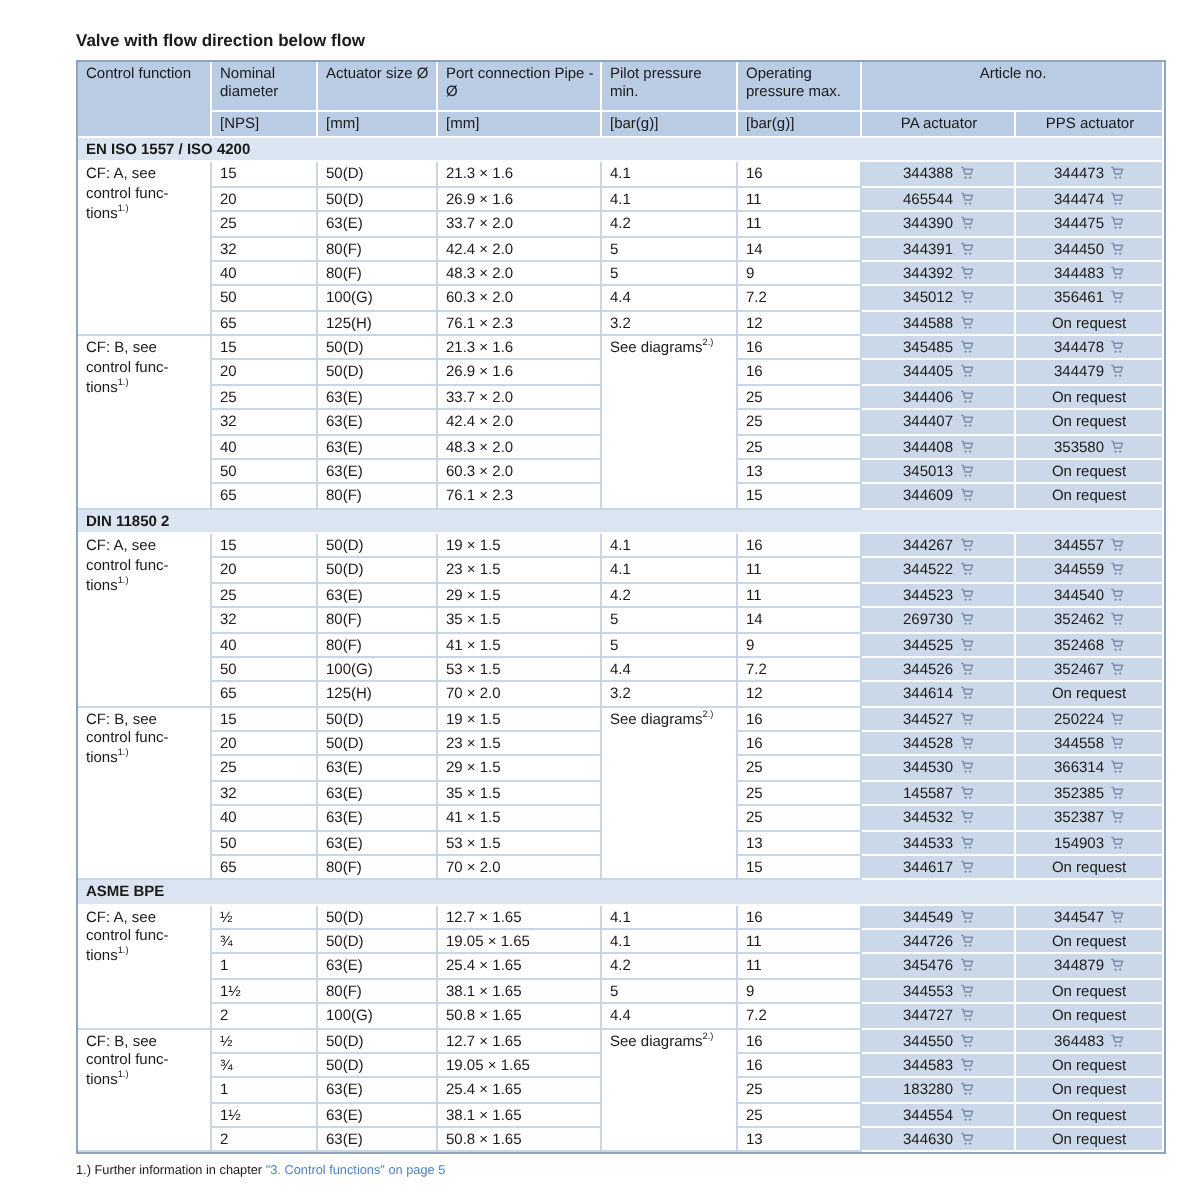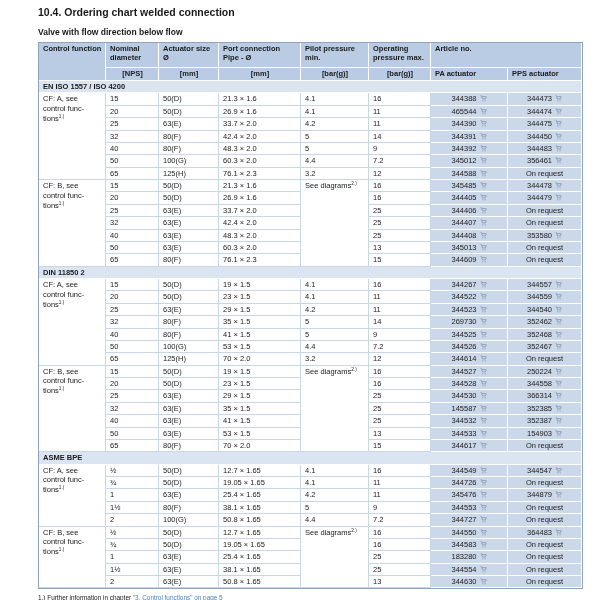--- a/index.html
+++ b/index.html
@@ -10,44 +10,43 @@
   body{margin:0;background:#fff;color:var(--ink);font-family:"Liberation Sans",sans-serif;}
   .page{width:600px;height:600px;overflow:hidden;}
   .content{padding:6px 19px 0 38px;}
   .doc-title{font-size:10.5px;font-weight:bold;margin:0;}
   .doc-subtitle{font-size:8.5px;font-weight:bold;margin-top:9px;}
   table{border-collapse:separate;border-spacing:0;table-layout:fixed;width:543px;
         border:1px solid #8fa3bd;margin-top:5px;}
   th,td{font-size:7.5px;line-height:1.25;padding:1px 3px 1px 4px;vertical-align:top;
         overflow:hidden;}
   thead th{background:var(--header-bg);border-right:1px solid #fff;border-bottom:1px solid #fff;
-        text-align:left;font-weight:bold;}
+        text-align:left;font-weight:normal;}
   thead tr.titles th{height:25px;}
-  thead th.article-th{}
-  thead tr.subcols th{height:13px;}
-  thead tr.units th{height:13px;text-align:center;}
+  thead th.article-th{text-align:center;}
+  thead tr.subcols th{height:13px;text-align:center;}
+  thead tr.units th{height:13px;}
   tbody tr.section-row td{background:var(--section-bg);font-weight:bold;height:11px;
         border-bottom:1px solid #fff;border-right:1px solid #fff;}
   tbody td{background:#fff;border-right:1px solid var(--grid);border-bottom:1px solid var(--grid);
         height:11.9px;white-space:nowrap;}
   tbody td.cf-cell{white-space:normal;line-height:1.3;}
   tbody td.article{background:var(--article-bg);border-right:1px solid #fff;
         border-bottom:1px solid #fff;text-align:center;padding:1px 2px;}
   sup{font-size:0.62em;line-height:0;}
   .cart-icon{display:inline-block;margin-left:3px;}
   .cart-icon svg{display:inline-block;vertical-align:-1px;}
   .footnotes{margin-top:4px;font-size:6.4px;line-height:1.55;}
   .footnotes a{color:var(--link);text-decoration:none;}
 </style>
 </head>
 <body>
 
 <div class="page">
   <div class="content">
-    <h1 class="doc-title">10.4. Ordering chart welded connection</h1>
     <div class="doc-subtitle">Valve with flow direction below flow</div>
 
     <table>
       <colgroup>
         <col style="width:67px">
           <col style="width:53px">
           <col style="width:60px">
         <col style="width:82px">
           <col style="width:68px">
           <col style="width:62px">

